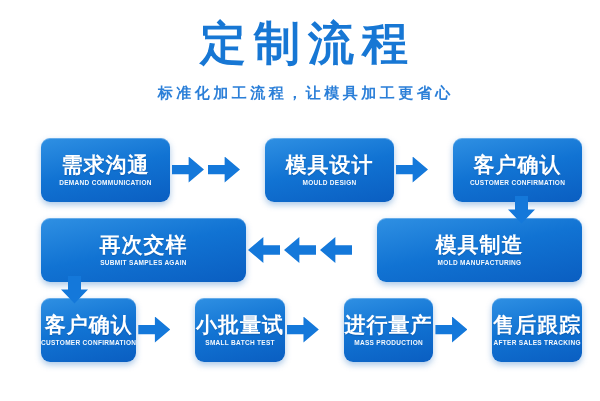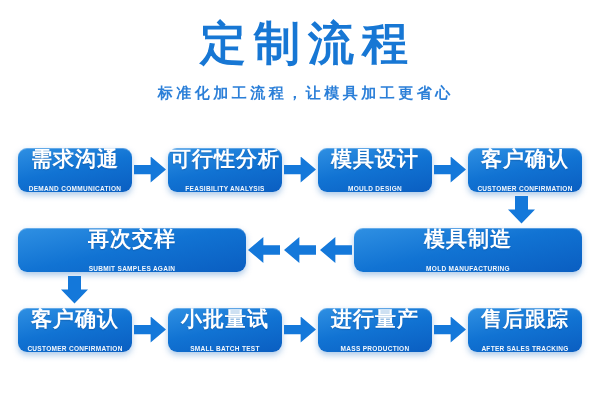--- a/index.html
+++ b/index.html
@@ -34,29 +34,30 @@
   }
   .flow-row{
     display:flex;
     align-items:center;
     height:50px;
     margin-bottom:30px;
   }
   .flow-row:last-child{ margin-bottom:0; }
   .step{
     flex:1 1 0;
-    height:44px;
+    height:64px;
     border-radius:9px;
     background:linear-gradient(168deg,#2f90e3 0%,#1173d3 48%,#0a5ec1 100%);
     box-shadow:0 3px 6px rgba(17,100,190,0.35), inset 0 1px 0 rgba(255,255,255,0.28);
     display:flex;
     flex-direction:column;
     align-items:center;
-    justify-content:space-between;
+    justify-content:center;
     color:#ffffff;
+    margin-left:23px;
   }
   .step-label{
     font-size:21px;
     font-weight:700;
     line-height:1;
     letter-spacing:1px;
     white-space:nowrap;
     text-shadow:0 1px 1px rgba(0,40,90,0.25);
   }
   .step-sublabel{
@@ -102,24 +103,20 @@
   <div class="flow">
 
     <div class="flow-row">
       <div class="step">
         <div class="step-label">需求沟通</div>
         <div class="step-sublabel">DEMAND COMMUNICATION</div>
       </div>
       <div class="arrow-cell">
           <div class="h-arrow"></div>
         </div>
-      <div class="step">
-        <div class="step-label">可行性分析</div>
-        <div class="step-sublabel">FEASIBILITY ANALYSIS</div>
-      </div>
       <div class="arrow-cell">
           <div class="h-arrow"></div>
         </div>
       <div class="step">
         <div class="step-label">模具设计</div>
         <div class="step-sublabel">MOULD DESIGN</div>
       </div>
       <div class="arrow-cell">
           <div class="h-arrow"></div>
         </div>

